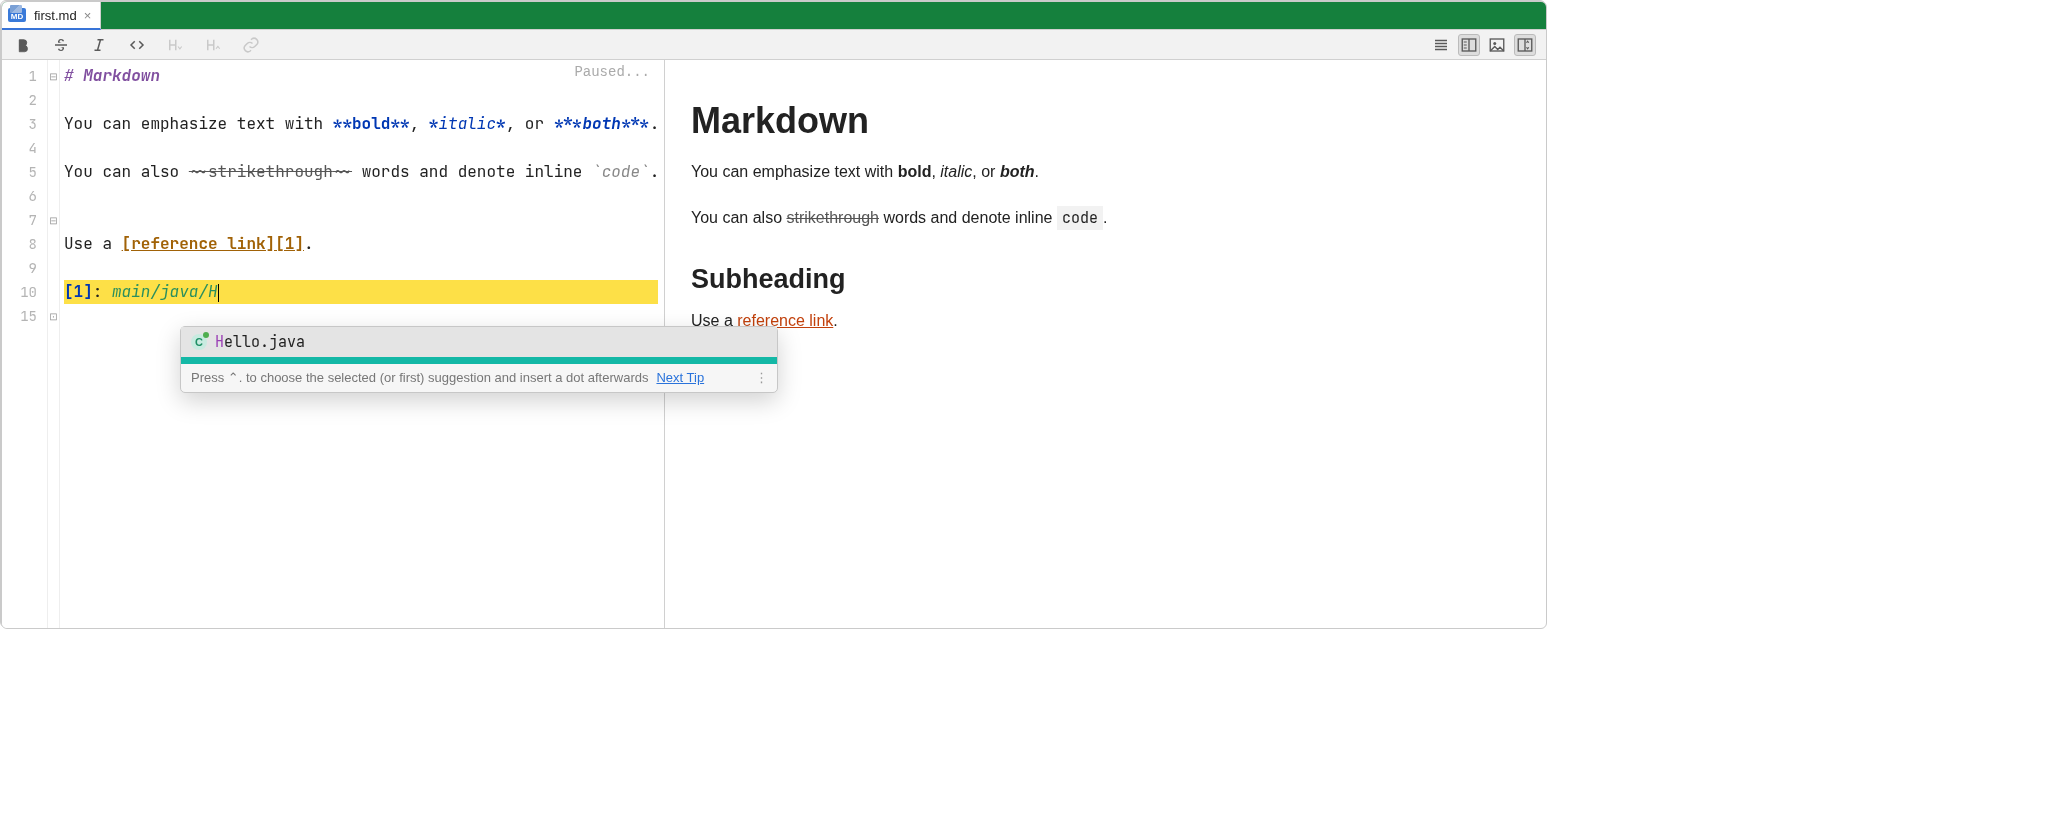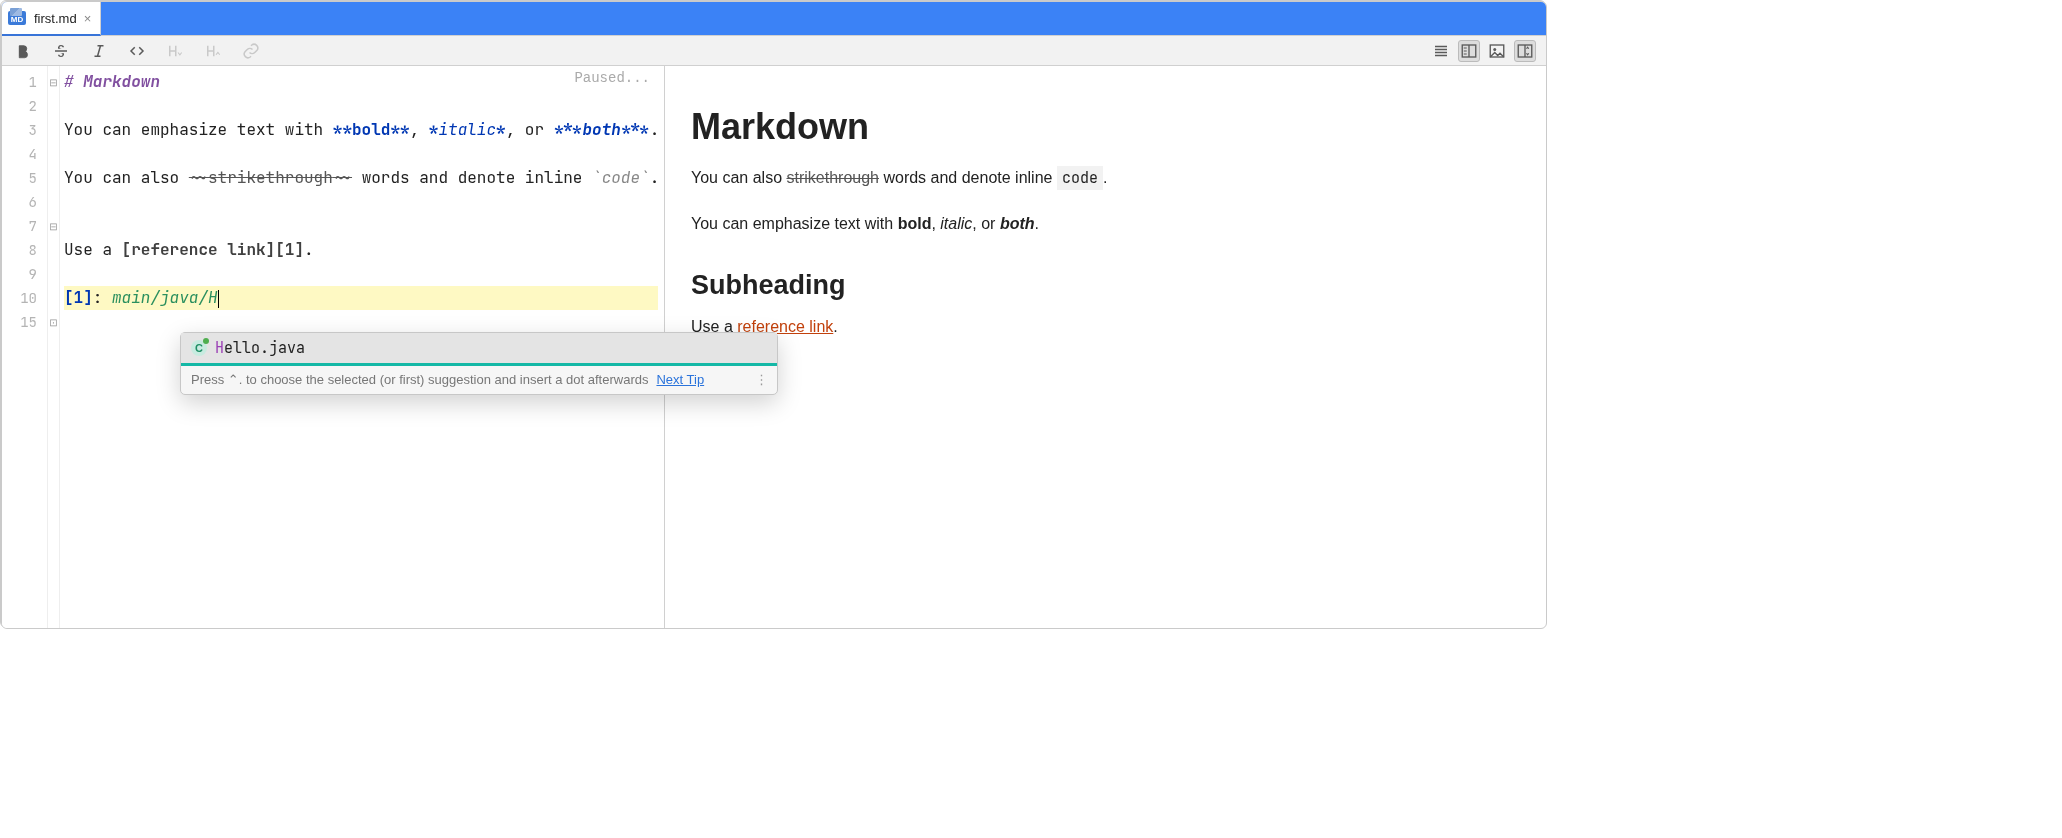--- a/index.html
+++ b/index.html
@@ -11,23 +11,23 @@
     background: #fff;
     width: 1546px;
     height: 628px;
     overflow: hidden;
     border: 1px solid #cacaca;
     border-radius: 6px;
   }
   
   .tab-bar {
     display: flex;
-    background: #3b82f6;
+    background: #15803d;
     border-bottom: 1px solid #d0d0d0;
-    height: 34px;
+    height: 28px;
   }
   .tab {
     display: flex;
     align-items: center;
     gap: 6px;
     padding: 0 8px 0 6px;
     background: #fff;
     border-right: 1px solid #d0d0d0;
     border-bottom: 2px solid #3874d8;
     margin-bottom: -1px;
@@ -117,25 +117,25 @@
     overflow: visible;
     border-right: 1px solid #d0d0d0;
     max-width: 605px;
   }
   .line { height: 24px; line-height: 24px; white-space: pre; }
   .purple-italic { color: #8150a0; font-style: italic; }
   .purple-bold-italic { color: #8150a0; font-style: italic; font-weight: bold; }
   .blue-bold { color: #0037b3; font-weight: bold; }
   .blue-italic { color: #0037b3; font-style: italic; }
   .blue-bold-italic { color: #0037b3; font-style: italic; font-weight: bold; }
-  .link-blue { color: #404040; font-weight: bold; }
+  .link-blue { color: #a16207; font-weight: bold; text-decoration: underline; }
   .strike { color: #555; text-decoration: line-through; }
   .code-gray { color: #888; font-style: italic; }
   .green-italic { color: #2a8f5e; font-style: italic; }
-  .line.current { background: #fef9c3; }
+  .line.current { background: #fde047; }
   .paused { position:absolute; top:4px; right:14px; color:#aaa; font-family: Liberation Mono, monospace; font-size:14px;}
   .caret { display:inline-block; width:1px; height:18px; background:#000; vertical-align:middle; }
   
   .popup {
     position: absolute;
     left: 120px; top: 266px;
     width: 598px;
     background: #f6f6f6;
     border: 1px solid #c7c7c7;
     border-radius: 5px;
@@ -159,21 +159,21 @@
   }
   .class-icon::after {
     content:""; position:absolute; right:-2px; top:-2px;
     width:6px; height:6px; border-radius:3px; background:#4fae4f;
   }
   .popup-hl { color: #9a3fb5; }
   .popup-footer {
     display:flex; align-items:center;
     padding: 6px 8px 7px 10px;
     font-size: 13px; color:#777;
-    border-top: 3px solid #14b8a6;
+    border-top: 7px solid #14b8a6;
   }
   .popup-footer .next-tip { color:#2a73db; margin-left:8px; cursor:pointer;text-decoration:underline;}
   .popup-footer .dots { margin-left:auto; color:#999; cursor:pointer; letter-spacing:1px;}
   
   .preview {
     flex: 1;
     padding: 14px 26px;
     font-family: -apple-system,"Helvetica Neue",Helvetica,Arial,sans-serif;
     font-size: 16px;
     color: #222;
@@ -323,23 +323,23 @@
         <span>Press ⌃. to choose the selected (or first) suggestion and insert a dot afterwards</span>
         <span class="next-tip">Next Tip</span>
         <span class="dots">⋮</span>
       </div>
     </div>
   </div>
 
   <div class="preview">
     <h1>Markdown</h1>
     <p>
-      <span>You can also </span><span class="strike">strikethrough</span><span> words and denote inline </span> <code>code</code><span>.</span>
+      <span>You can emphasize text with </span><span class="bold">bold</span><span>, </span><span class="italic">italic</span><span>, or </span><span class="both">both</span><span>.</span>
     </p>
     <p>
-      <span>You can emphasize text with </span><span class="bold">bold</span><span>, </span><span class="italic">italic</span><span>, or </span><span class="both">both</span><span>.</span>
+      <span>You can also </span><span class="strike">strikethrough</span><span> words and denote inline </span> <code>code</code><span>.</span>
     </p>
     <h2>Subheading</h2>
     <p>
       <span>Use a </span><a href="#">reference link</a><span>.</span>
     </p>
   </div>
 </div>
 
 </body></html>

